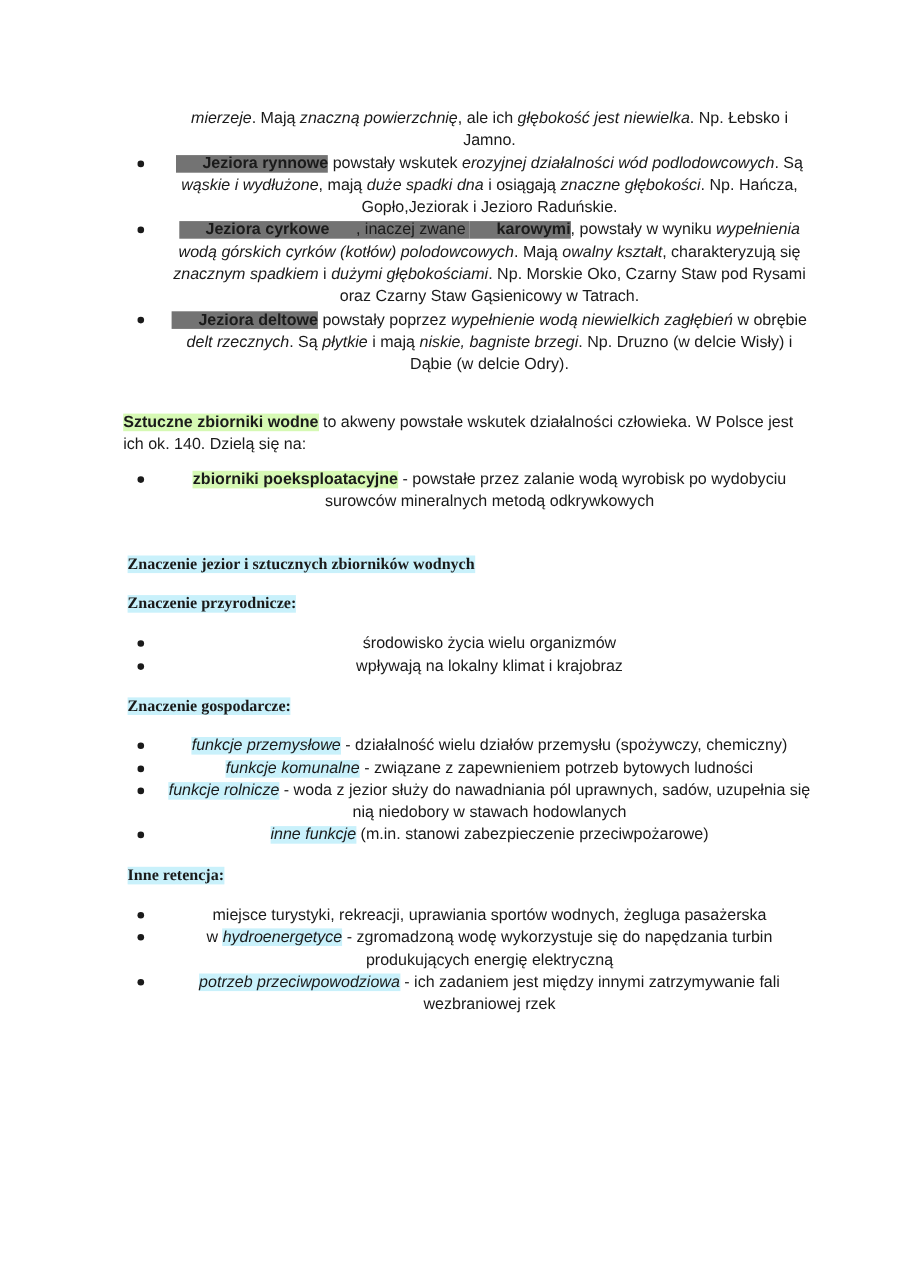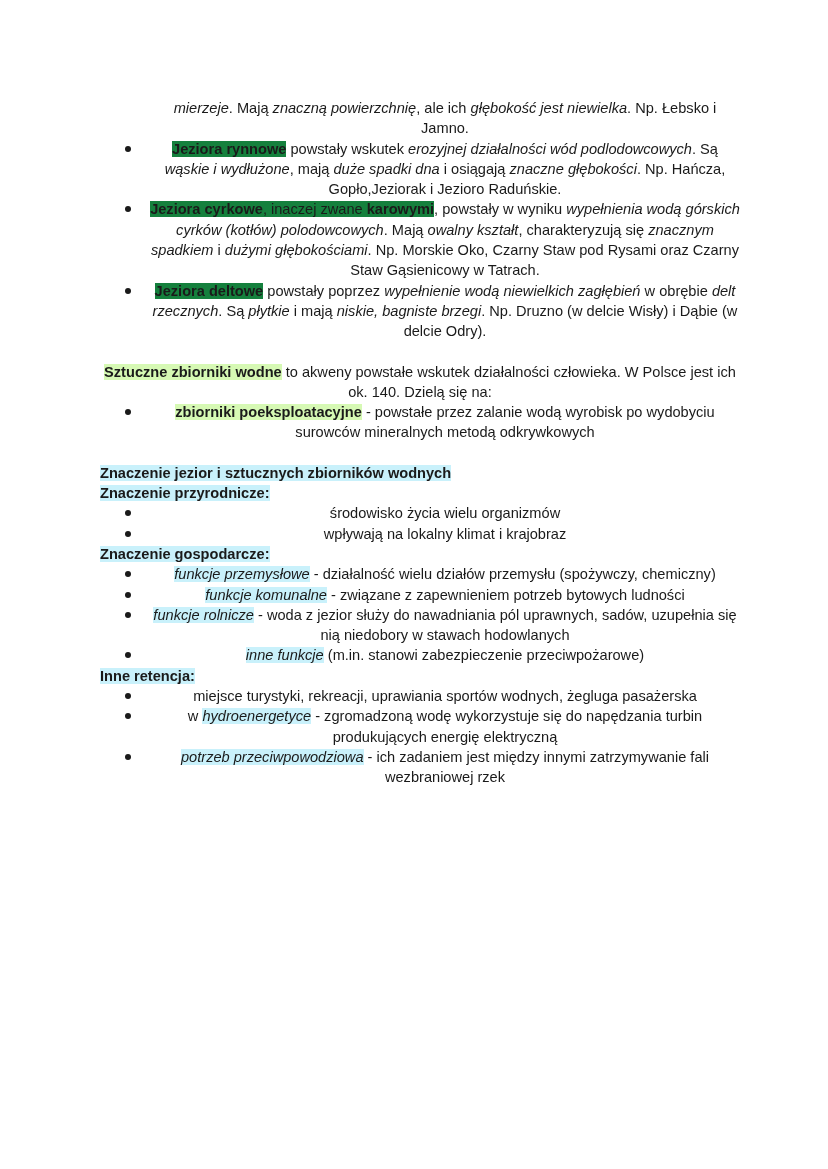--- a/index.html
+++ b/index.html
@@ -17,51 +17,51 @@
       font-size: 14.6px;
       line-height: 20.3px;
     }
     .page {
       position: absolute;
       left: 100px;
       top: 98px;
       width: 640px;
     }
     .para {
-      margin: 0;
-      text-align: center;
+      margin: 12px;
     }
     ul.bullets {
       list-style: none;
       margin: 0;
       padding: 0 0 0 50px;
       text-align: center;
     }
     ul.bullets li {
       position: relative;
       margin: 0;
     }
     ul.bullets li .dot {
       position: absolute;
       left: -25px;
       top: 7px;
       width: 6px;
       height: 6px;
       border-radius: 50%;
       background: #1a1a1a;
     }
-    .hl-pink { background: #15803d; }
+    .hl-pink { background: #737373; padding-left: 24px; }
     .hl-green { background: #d6f9b4; }
     .hl-cyan { background: #c9f1fb; }
     .b { font-weight: bold; }
     .i { font-style: italic; }
     .gap { height: 20px; }
     .heading {
-      margin: 0;
+      margin: 16px;
       font-weight: bold;
+      font-family: Liberation Serif, serif;
     }
   </style>
 </head>
 <body>
 
 <div class="page">
 
   <ul class="bullets">
     <li><span class="i">mierzeje</span><span>. Mają </span><span class="i">znaczną powierzchnię</span><span>, ale ich </span><span class="i">głębokość jest niewielka</span><span>. Np. Łebsko i Jamno.</span></li>
 

